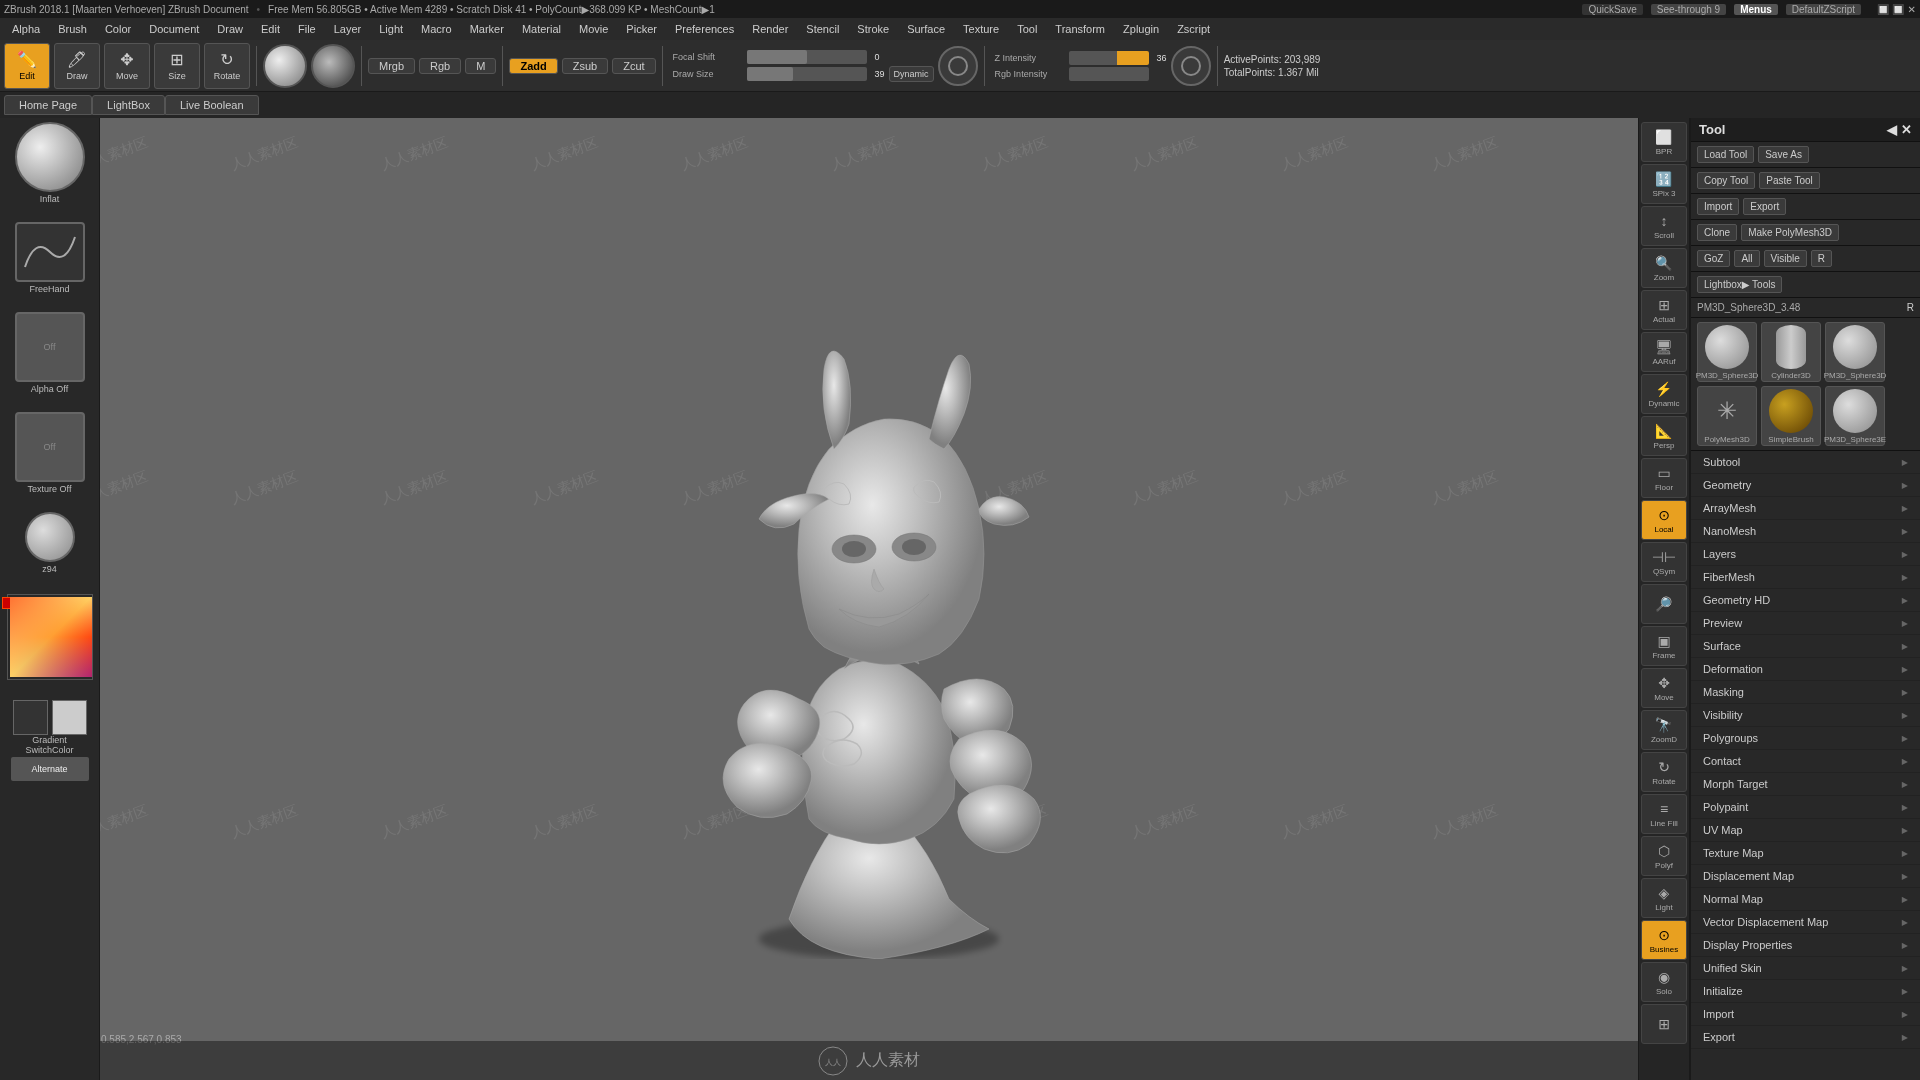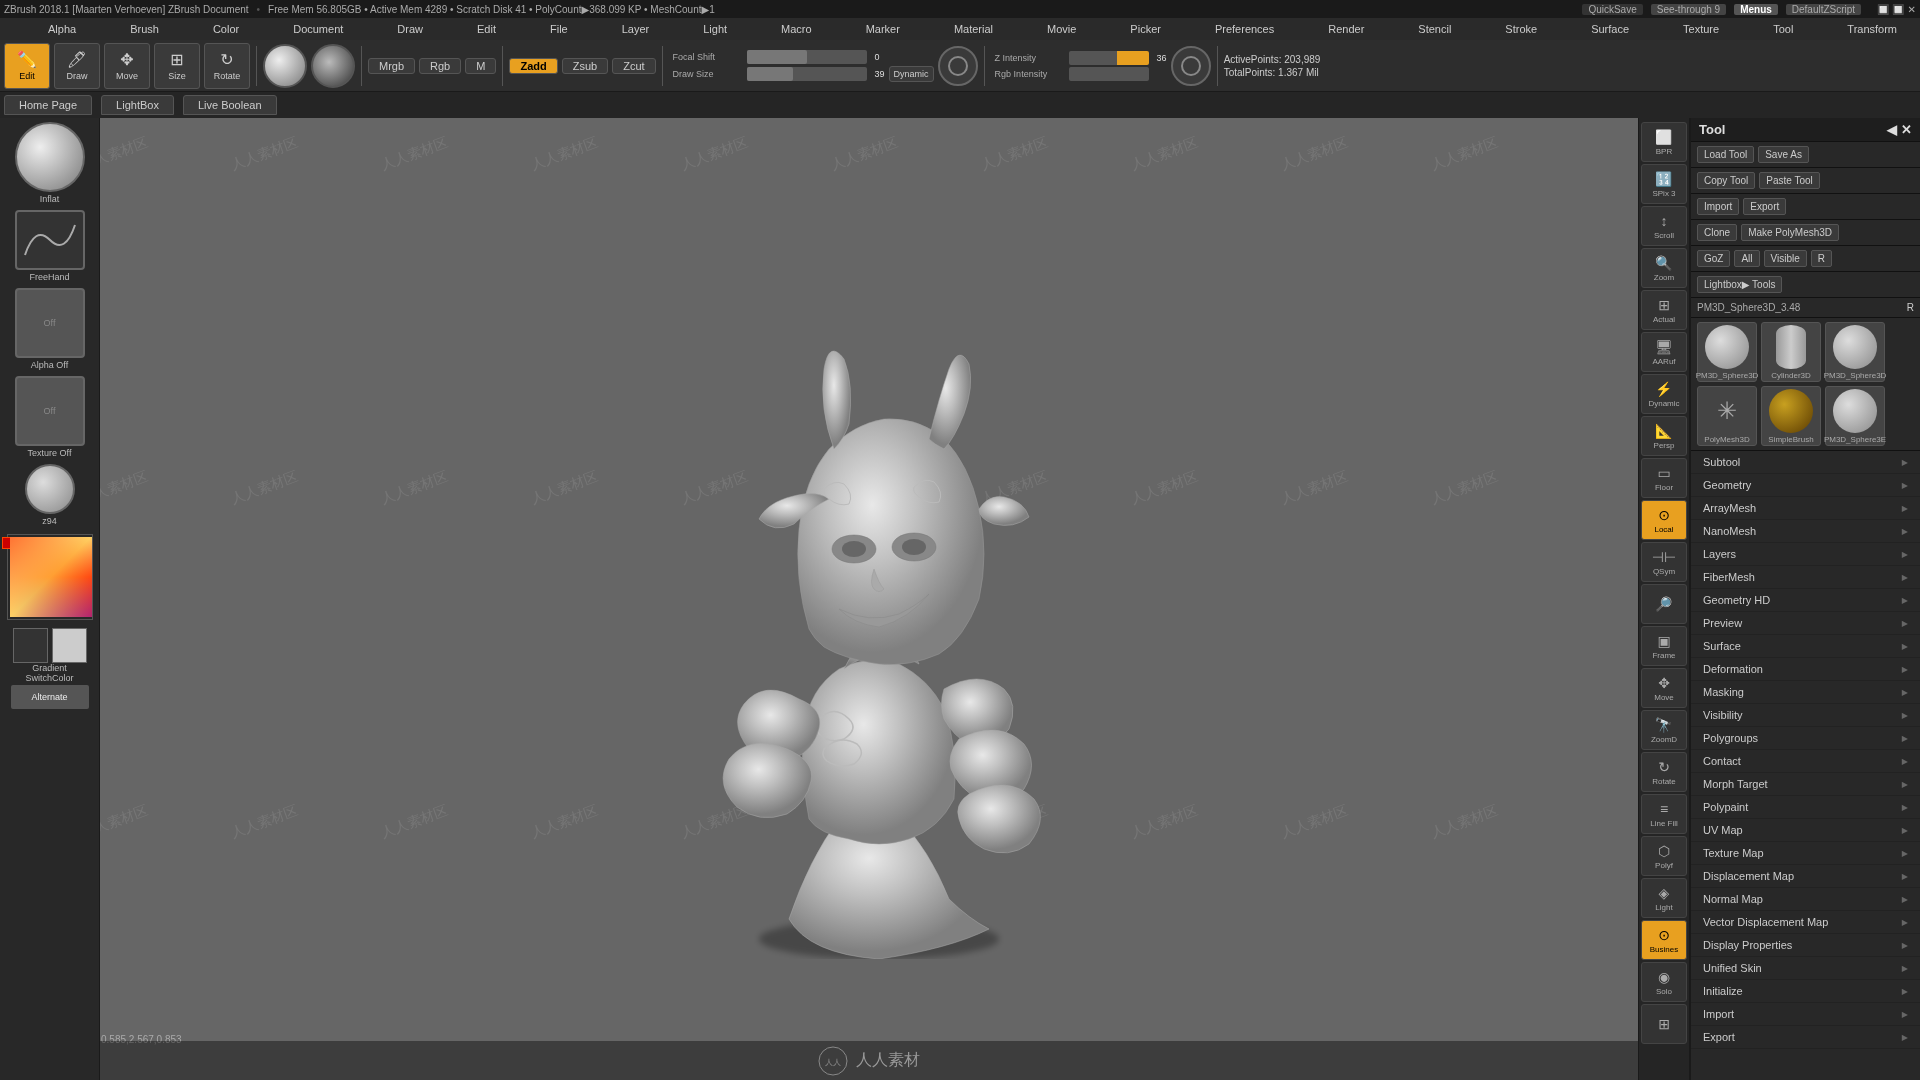--- a/index.html
+++ b/index.html
@@ -38,21 +38,20 @@
       align-items: center;
       padding: 0 4px;
       gap: 2px;
     }
     .menu-item {
       padding: 2px 8px;
       color: #ccc;
       cursor: pointer;
       font-size: 11px;
       border-radius: 2px;
-      margin-left: 36px;
     }
 
     
     #toolbar {
       width: 100%;
       height: 52px;
       background: #2d2d2d;
       display: flex;
       align-items: center;
       padding: 0 4px;
@@ -123,21 +122,21 @@
     }
 
     
     #tabs-row {
       width: 100%;
       height: 26px;
       background: #252525;
       display: flex;
       align-items: center;
       padding: 0 4px;
-      gap: 9px;
+      gap: 0;
     }
     .tab-btn {
       padding: 3px 14px;
       background: #3a3a3a;
       border: 1px solid #555;
       border-radius: 3px 3px 0 0;
       color: #ccc;
       font-size: 11px;
       cursor: pointer;
     }
@@ -151,21 +150,21 @@
 
     
     #left-panel {
       width: 100px;
       background: #282828;
       border-right: 1px solid #1a1a1a;
       display: flex;
       flex-direction: column;
       align-items: center;
       padding: 4px 2px;
-      gap: 2px;
+      gap: 14px;
       overflow: hidden;
     }
     .left-tool {
       width: 90px;
       display: flex;
       flex-direction: column;
       align-items: center;
       cursor: pointer;
     }
     .left-tool label {

